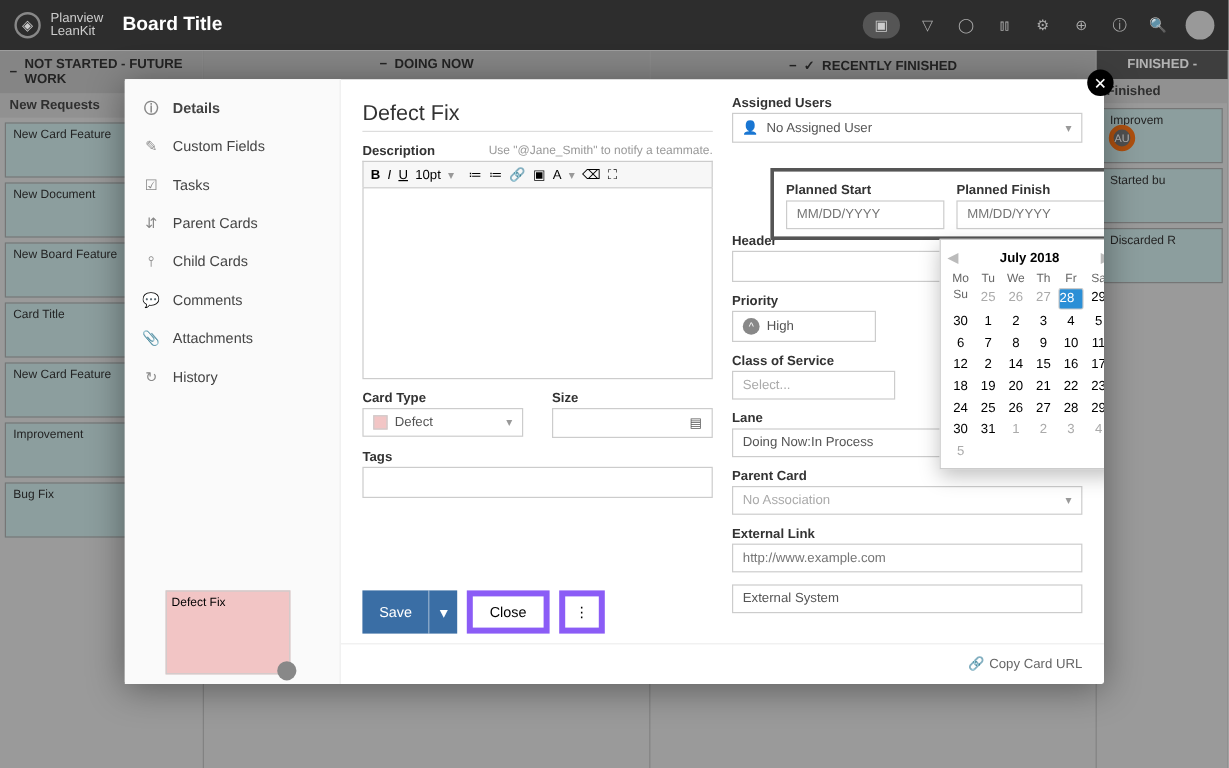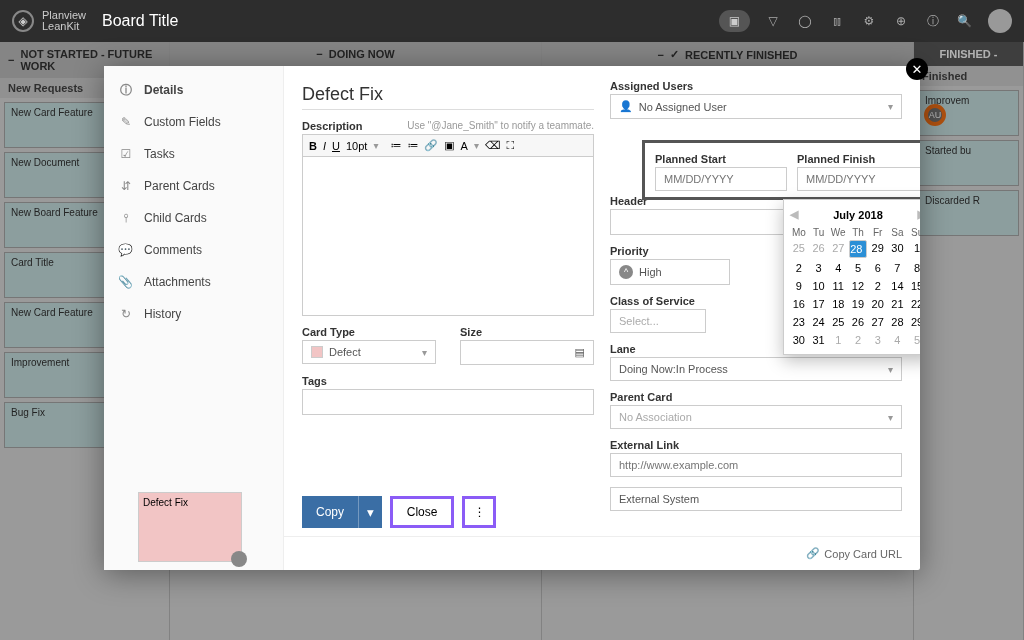--- a/index.html
+++ b/index.html
@@ -1,21 +1,21 @@
 <!DOCTYPE html>
 <html><head>
 <meta charset="utf-8">
 <style>
 *{box-sizing:border-box;margin:0;padding:0;font-family:-apple-system,BlinkMacSystemFont,"Segoe UI",Arial,sans-serif}
 body{width:1024px;height:640px;overflow:hidden;background:#f0f0f0;position:relative;font-size:12px}
 .topbar{height:42px;background:#2d2d2d;display:flex;align-items:center;padding:0 12px;color:#ccc}
 .logo{display:flex;align-items:center;gap:8px}
 .logo-svg{width:22px;height:22px;border:2px solid #888;border-radius:50%;display:flex;align-items:center;justify-content:center}
 .brand{font-size:11px;line-height:11px}
-.board-title{color:#fff;font-size:16px;margin-left:16px;font-weight:400}
+.board-title{color:#fff;font-size:16px;margin-left:16px;font-weight:700}
 .topbar-right{margin-left:auto;display:flex;align-items:center;gap:14px}
 .tb-btn{width:18px;height:18px;color:#aaa;display:flex;align-items:center;justify-content:center;cursor:pointer}
 .tb-pill{background:#555;border-radius:14px;padding:4px 10px;display:flex;align-items:center}
 .avatar{width:24px;height:24px;border-radius:50%;background:#999}
 .board{display:flex;height:598px;background:#ddd}
 .col{flex:1;border-right:1px solid #bbb;display:flex;flex-direction:column;min-width:0}
 .col-hdr{background:#bfbfbf;padding:6px 8px;font-size:11px;font-weight:700;display:flex;align-items:center;justify-content:center;gap:6px;color:#333}
 .subhdr{background:#d0d0d0;padding:4px 8px;font-size:11px;font-weight:700;color:#444}
 .lane{padding:4px;display:flex;flex-direction:column;gap:4px;overflow:hidden}
 .card{background:#c9e3e3;border:1px solid #aaa;padding:4px 6px;font-size:10px;min-height:46px;color:#333}
@@ -38,30 +38,30 @@
 .rte-tb{display:flex;align-items:center;gap:6px;padding:4px 6px;border:1px solid #ccc;border-bottom:none;background:#f7f7f7;font-size:11px}
 .rte-body{border:1px solid #ccc;height:160px;background:#fff}
 .sel,.inp{border:1px solid #ccc;padding:5px 8px;font-size:11px;color:#555;background:#fff;width:100%;display:flex;align-items:center;justify-content:space-between}
 .row2{display:flex;gap:24px}
 .row2>div{flex:1}
 .chip{display:inline-flex;align-items:center;gap:6px}
 .swatch{width:12px;height:12px;background:#f2c5c5;border:1px solid #ccc}
 .m-foot{padding:10px 18px;display:flex;align-items:center;gap:10px;border-top:1px solid #eee}
 .btn-primary{background:#3a6ea5;color:#fff;padding:6px 14px;border:none;font-size:12px;display:flex;align-items:center;gap:8px;cursor:pointer}
 .btn-seg{background:#3a6ea5;color:#fff;padding:6px 8px;border:none;border-left:1px solid rgba(255,255,255,.3);cursor:pointer}
-.btn{background:#fff;border:3px solid #8b5cf6;padding:6px 14px;font-size:12px;cursor:pointer}
+.btn{background:#fff;border:5px solid #8b5cf6;padding:6px 14px;font-size:12px;cursor:pointer}
 .btn-icon{width:30px;justify-content:center;display:flex}
 .copy-url{margin-left:auto;font-size:11px;color:#666;cursor:pointer;display:flex;align-items:center;gap:4px}
 .date-box{border:3px solid #555;position:absolute;top:60px;right:-40px;width:300px;padding:10px 10px 6px;background:#fff}
 .date-row{display:flex;gap:10px}
 .date-row>div{flex:1}
 .cal{position:absolute;top:56px;right:6px;width:150px;background:#fff;border:1px solid #ccc;box-shadow:0 6px 16px rgba(0,0,0,.25);padding:6px;font-size:11px}
 .cal-hdr{display:flex;align-items:center;justify-content:space-between;padding:2px 0 6px;font-weight:700}
 .cal-nav{color:#bbb;cursor:pointer}
-.cal-grid{display:grid;grid-template-columns:repeat(7,1fr);text-align:center;gap:2px}
+.cal-grid{display:grid;grid-template-columns:repeat(6,1fr);text-align:center;gap:2px}
 .cal-dow{font-weight:500;color:#666;font-size:10px}
 .cal-day{padding:2px 0;cursor:pointer;border-radius:2px}
 .cal-day.sel{background:#2b8fd6;color:#fff}
 .cal-day.other{color:#aaa}
 .badge-au{position:absolute;top:104px;right:78px;width:22px;height:22px;background:#737373;color:#fff;border-radius:50%;font-size:9px;display:flex;align-items:center;justify-content:center;border:4px solid #f97316}
 .caret{color:#999;font-size:10px}
 .pri-icon{width:14px;height:14px;background:#888;border-radius:50%;display:inline-flex;align-items:center;justify-content:center;color:#fff;font-size:9px}
 </style>
 </head>
 <body>
@@ -226,21 +226,21 @@
               </div>
           </div>
         </div>
         <div>
           <div class="fld-lbl">Tags</div>
           <div class="inp" style="height:26px"></div>
         </div>
         <div style="display:flex;gap:8px;margin-top:auto">
           <div style="display:flex">
             <button class="btn-primary">
-                <span>Copy</span>
+                <span>Save</span>
               </button>
             <button class="btn-seg">▾</button>
           </div>
           <button class="btn"><span>Close</span></button>
           <button class="btn btn-icon">⋮</button>
         </div>
       </div>
 
       <div class="m-col" style="position:relative">
         <div>
@@ -334,21 +334,21 @@
           <div class="fld-lbl">Priority</div>
           <div class="sel" style="width:120px">
               <span class="chip">
                 <span class="pri-icon">^</span>
                 <span>High</span>
               </span>
             </div>
         </div>
         <div>
           <div class="fld-lbl">Class of Service</div>
-          <div class="sel" style="width:96px">
+          <div class="sel" style="width:136px">
               <span style="color:#aaa">Select...</span>
             </div>
         </div>
         <div>
           <div class="fld-lbl">Lane</div>
           <div class="sel">
               <span>Doing Now:In Process</span>
               <span class="caret">▾</span>
             </div>
         </div>

